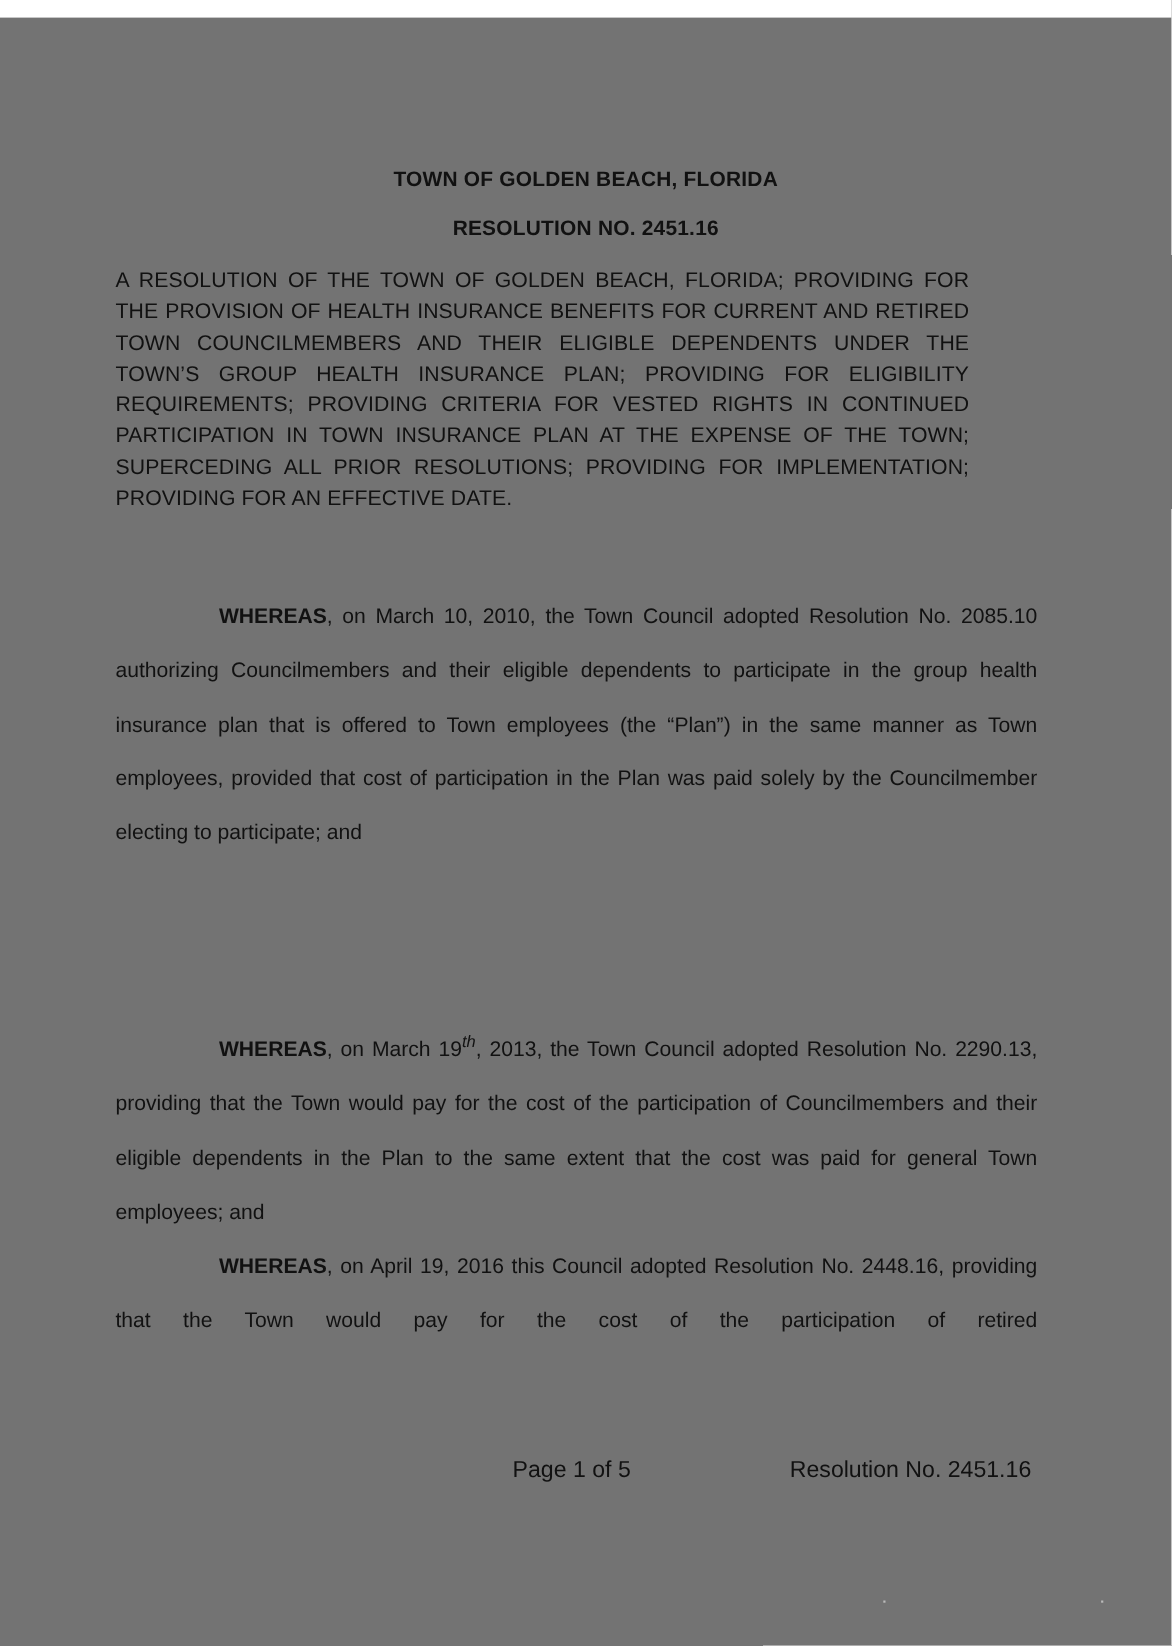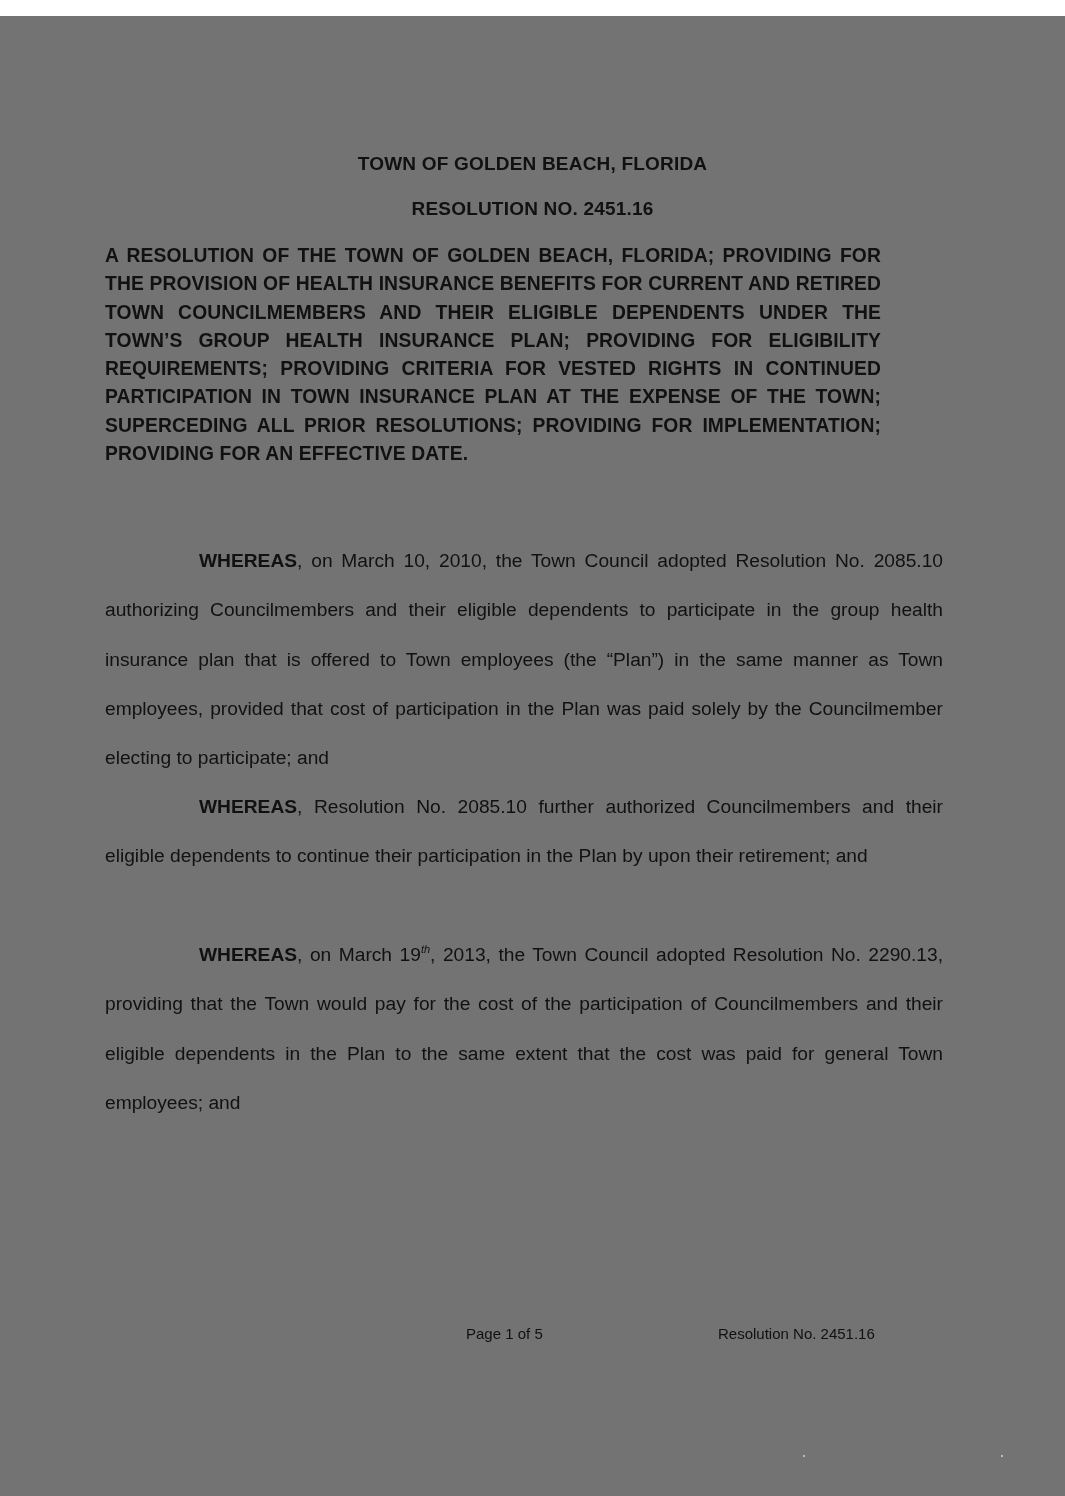--- a/index.html
+++ b/index.html
@@ -7,36 +7,36 @@
       width: 1065px; height: 1496px; position: relative; overflow: hidden;
       font-family: "Liberation Sans", sans-serif; color: #111111;
     }
     .page { position: absolute; left: 0; top: 16px; width: 1065px; height: 1496px; background: #737373; }
     .center { position: absolute; left: 0; width: 1065px; text-align: center; font-weight: bold; font-size: 19px; letter-spacing: 0.2px; }
     #town-title { top: 137px; }
     #res-title { top: 182px; }
     .u { text-underline-offset: 2px; }
     .caption {
       position: absolute; left: 105px; width: 776px; top: 226px;
-      font-weight: bold; font-size: 19.3px; line-height: 28.3px;
+      font-weight: normal; font-size: 19.3px; line-height: 28.3px;
       text-align: justify; text-align-last: left; letter-spacing: 0.1px;
       font-stretch: condensed;
     }
     .body-text {
       position: absolute; left: 105px; width: 838px;
       font-size: 19.2px; line-height: 49.3px; text-align: justify;
     }
     .body-text p { margin: 0; text-indent: 68px; }
     .body-text b { font-weight: bold; margin-left: 26px; }
     #p1 { top: 520px; }
     #p2 { top: 766px; }
     #p3 { top: 914px; }
     #p4 { top: 1111px; text-align-last: justify; }
-    sup { font-size: 11px; vertical-align: 8px; line-height: 0; font-style: italic; }
-    .footer { position: absolute; top: 1309px; font-size: 15px; }
+    sup { font-size: 15px; vertical-align: 8px; line-height: 0; font-style: italic; }
+    .footer { position: absolute; top: 1309px; font-size: 21px; }
     #page-num { left: 466px; }
     #footer-res { left: 718px; }
     .speck { position: absolute; width: 2px; height: 2px; background: #bbbbbb; }
   </style>
 </head>
 <body>
 
 <div class="page">
 
   <div id="town-title" class="center">TOWN OF GOLDEN BEACH, FLORIDA</div>
@@ -44,28 +44,28 @@
   <div id="res-title" class="center">
     <span>RESOLUTION NO. </span><span class="u">2451.16</span>
   </div>
 
   <div class="caption">A RESOLUTION OF THE TOWN OF GOLDEN BEACH, FLORIDA; PROVIDING FOR THE PROVISION OF HEALTH INSURANCE BENEFITS FOR CURRENT AND RETIRED TOWN COUNCILMEMBERS AND THEIR ELIGIBLE DEPENDENTS UNDER THE TOWN’S GROUP HEALTH INSURANCE PLAN; PROVIDING FOR ELIGIBILITY REQUIREMENTS; PROVIDING CRITERIA FOR VESTED RIGHTS IN CONTINUED PARTICIPATION IN TOWN INSURANCE PLAN AT THE EXPENSE OF THE TOWN; SUPERCEDING ALL PRIOR RESOLUTIONS; PROVIDING FOR IMPLEMENTATION; PROVIDING FOR AN EFFECTIVE DATE.</div>
 
   <div id="p1" class="body-text">
     <p><b>WHEREAS</b><span>, on March 10, 2010, the Town Council adopted Resolution No. 2085.10 authorizing Councilmembers and their eligible dependents to participate in the group health insurance plan that is offered to Town employees (the “Plan”)  in the same manner as Town employees, provided that cost of participation in the Plan was paid solely by the Councilmember electing to participate; and</span></p>
   </div>
 
-  <div id="p2" class="body-text">
-    <p><b>WHEREAS</b><span>, Resolution No. 2085.10 further authorized Councilmembers and their eligible dependents to continue their participation in the Plan by upon their retirement; and</span></p>
-  </div>
 
   <div id="p3" class="body-text">
     <p><b>WHEREAS</b><span>, on March 19</span><sup>th</sup><span>, 2013, the Town Council adopted Resolution No. 2290.13, providing that the Town would pay for the cost of the participation of Councilmembers and their eligible dependents in the Plan to the same extent that the cost was paid for general Town employees; and</span></p>
   </div>
 
+  <div id="p4" class="body-text">
+    <p><b>WHEREAS</b><span>, on April 19, 2016 this Council adopted Resolution No. 2448.16, providing that the Town would pay for the cost of the participation of retired</span></p>
+  </div>
 
   <div id="page-num" class="footer">Page 1 of 5</div>
 
   <div id="footer-res" class="footer">
     <span>Resolution No. </span><span class="u">2451.16</span>
   </div>
 
   <div class="speck" style="left:803px; top:1439px;"></div>
   <div class="speck" style="left:1001px; top:1439px;"></div>
 </div>

